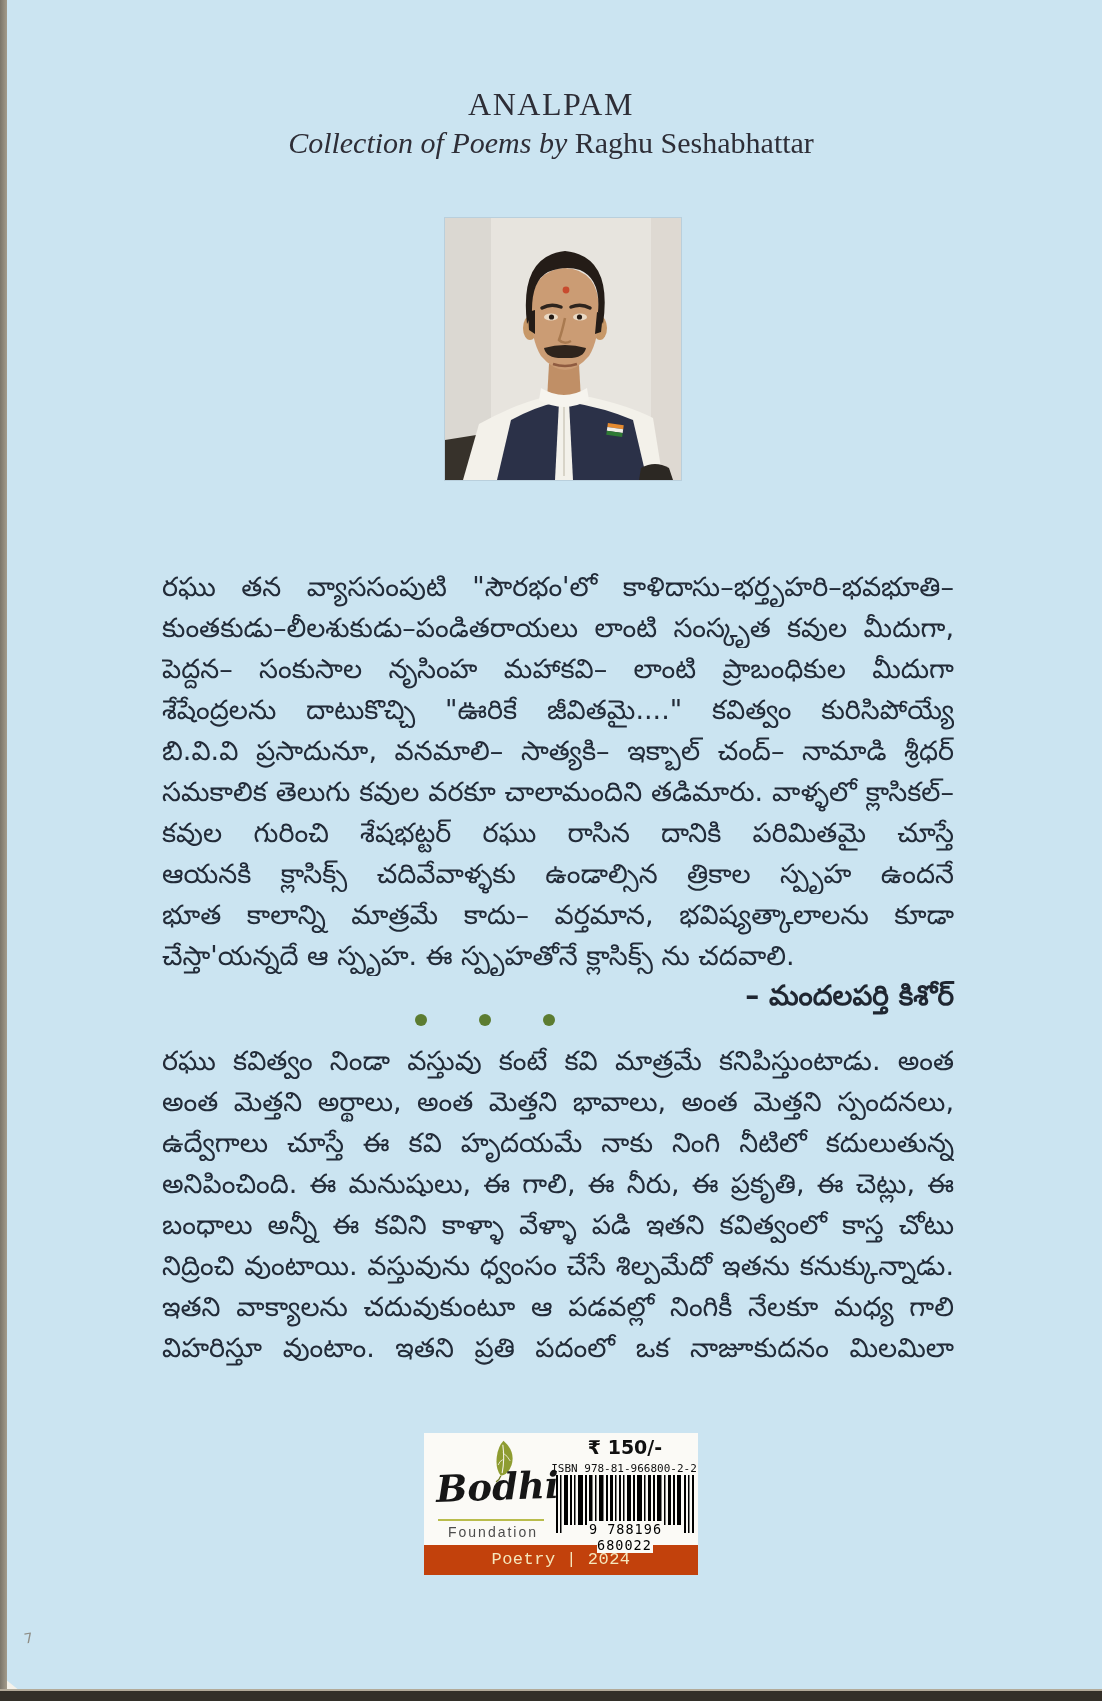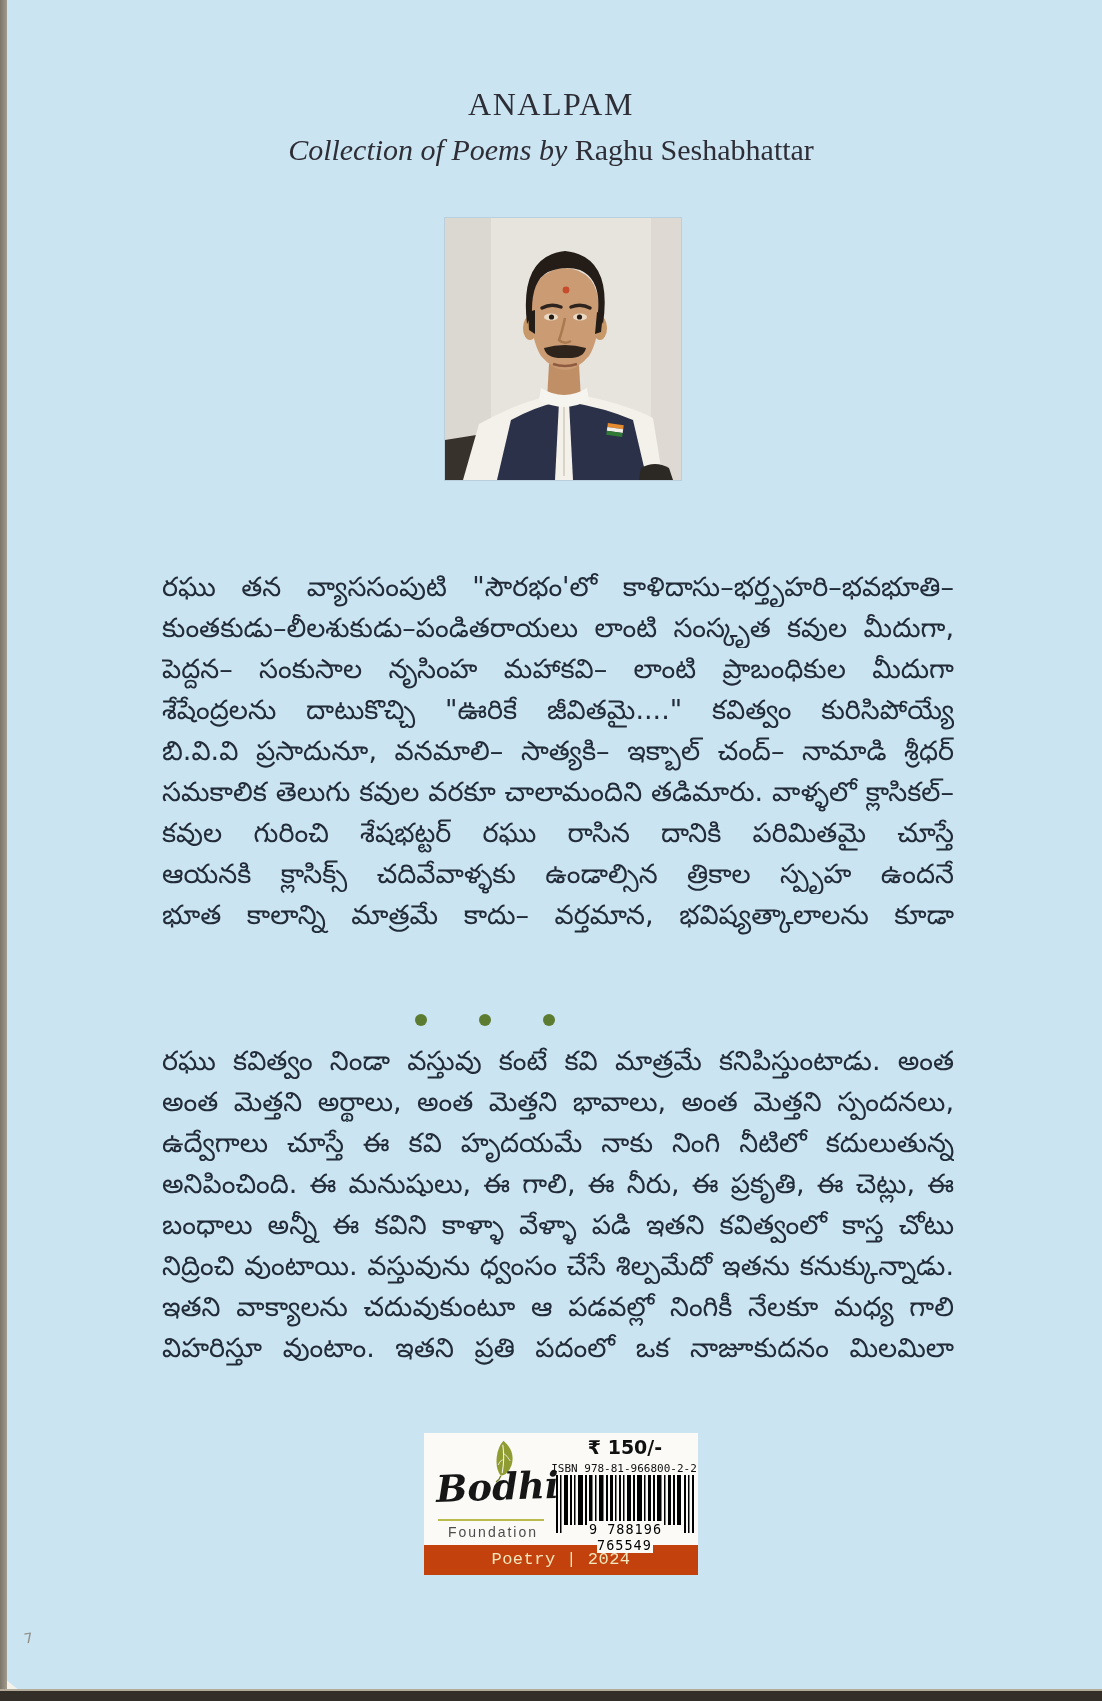--- a/index.html
+++ b/index.html
@@ -14,21 +14,21 @@
   .edge-bottom { position:absolute; left:0; bottom:0; width:100%; height:10px;
     background:#332f28; border-top:2px solid #b3aa99; }
   .corner-notch { position:absolute; left:0; bottom:10px; width:0; height:0;
     border-left:20px solid #f5f2ea; border-top:16px solid transparent; }
   .scan-mark { position:absolute; left:24px; top:1630px; font-size:14px;
     color:#8e8d86; transform:rotate(-10deg); }
 
   
   .header { position:absolute; top:86px; left:0; width:100%; text-align:center; color:#2e2e37; }
   .title { font-family:"Liberation Serif", serif; font-size:32px; letter-spacing:1.5px; }
-  .subtitle { font-family:"Liberation Serif", serif; font-size:30px; margin-top:10px; }
+  .subtitle { font-family:"Liberation Serif", serif; font-size:30px; margin-top:3px; }
   .subtitle .it { font-style:italic; }
 
   
   .photo { position:absolute; left:445px; top:218px; width:236px; height:262px;
     outline:1px solid #b9cfdc; }
 
   
   .quote { position:absolute; left:162px; width:792px; font-size:27px; line-height:41px; color:#222b38; }
   .q1 { top:566px; }
   .q2 { top:1040px; }
@@ -119,21 +119,23 @@
   <div class="quote q1">
     <div class="tline">రఘు తన వ్యాససంపుటి "సౌరభం'లో కాళిదాసు–భర్తృహరి–భవభూతి–మయూరుడు–</div>
     <div class="tline">కుంతకుడు–లీలశుకుడు–పండితరాయలు లాంటి సంస్కృత కవుల మీదుగా, శ్రీనాధుడు–</div>
     <div class="tline">పెద్దన– సంకుసాల నృసింహ మహాకవి– లాంటి ప్రాబంధికుల మీదుగా విశ్వనాథ–</div>
     <div class="tline">శేషేంద్రలను దాటుకొచ్చి "ఊరికే జీవితమై...." కవిత్వం కురిసిపోయ్యే సీతాకోకచిలక</div>
     <div class="tline">బి.వి.వి ప్రసాదునూ, వనమాలి– సాత్యకి– ఇక్బాల్ చంద్– నామాడి శ్రీధర్ తతదితర</div>
     <div class="tline">సమకాలిక తెలుగు కవుల వరకూ చాలామందిని తడిమారు. వాళ్ళలో క్లాసికల్–సంస్కృత–</div>
     <div class="tline">కవుల గురించి శేషభట్టర్ రఘు రాసిన దానికి పరిమితమై చూస్తే నాకేమనిపించిందంటే,</div>
     <div class="tline">ఆయనకి క్లాసిక్స్ చదివేవాళ్ళకు ఉండాల్సిన త్రికాల స్పృహ ఉందనే అనిపించింది. 'క్లాసిక్స్</div>
     <div class="tline">భూత కాలాన్ని మాత్రమే కాదు– వర్తమాన, భవిష్యత్కాలాలను కూడా దీప్తిమంతం</div>
-  </div>
+    <div class="tline last">చేస్తా'యన్నదే ఆ స్పృహ. ఈ స్పృహతోనే క్లాసిక్స్ ను చదవాలి.</div>
+  </div>
+  <div class="attr attr1">– మందలపర్తి కిశోర్</div>
 
   <div class="dots">
     <span class="dot"></span>
     <span class="dot"></span>
     <span class="dot"></span>
   </div>
 
   <div class="quote q2">
     <div class="tline">రఘు కవిత్వం నిండా వస్తువు కంటే కవి మాత్రమే కనిపిస్తుంటాడు.  అంత మెత్తని పదాలు,</div>
     <div class="tline">అంత మెత్తని అర్థాలు, అంత మెత్తని భావాలు, అంత మెత్తని స్పందనలు, అంత మెత్తని</div>
@@ -185,21 +187,21 @@
           <rect x="97" y="0" width="2" height="50" fill="#000"></rect>
           <rect x="101" y="0" width="4.5" height="50" fill="#000"></rect>
           <rect x="108" y="0" width="1.5" height="50" fill="#000"></rect>
           <rect x="112" y="0" width="3" height="50" fill="#000"></rect>
           <rect x="117" y="0" width="2" height="50" fill="#000"></rect>
           <rect x="121" y="0" width="4" height="50" fill="#000"></rect>
           <rect x="128" y="0" width="2" height="58" fill="#000"></rect>
           <rect x="132" y="0" width="1.5" height="58" fill="#000"></rect>
           <rect x="136" y="0" width="2" height="58" fill="#000"></rect>
         </svg>
-        <div class="bdigits"><span>9 788196 765549</span></div>
+        <div class="bdigits"><span>9 788196 680022</span></div>
       </div>
     </div>
     <div class="pub-band">Poetry | 2024</div>
   </div>
 
   <div class="scan-mark">7</div>
   <div class="corner-notch"></div>
   <div class="edge-left"></div>
   <div class="edge-bottom"></div>
 

